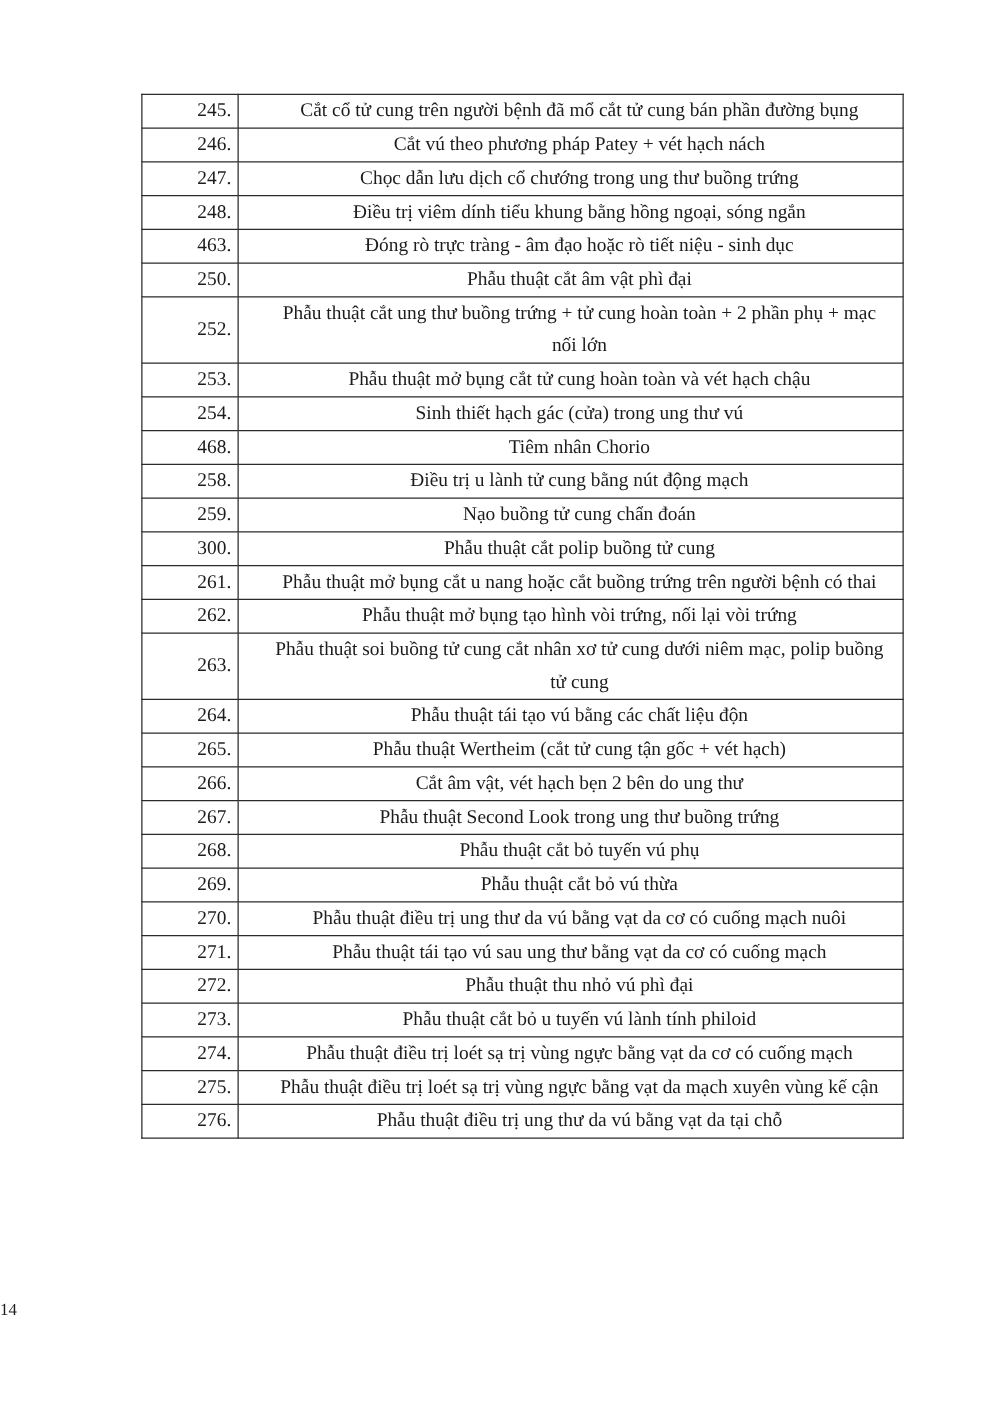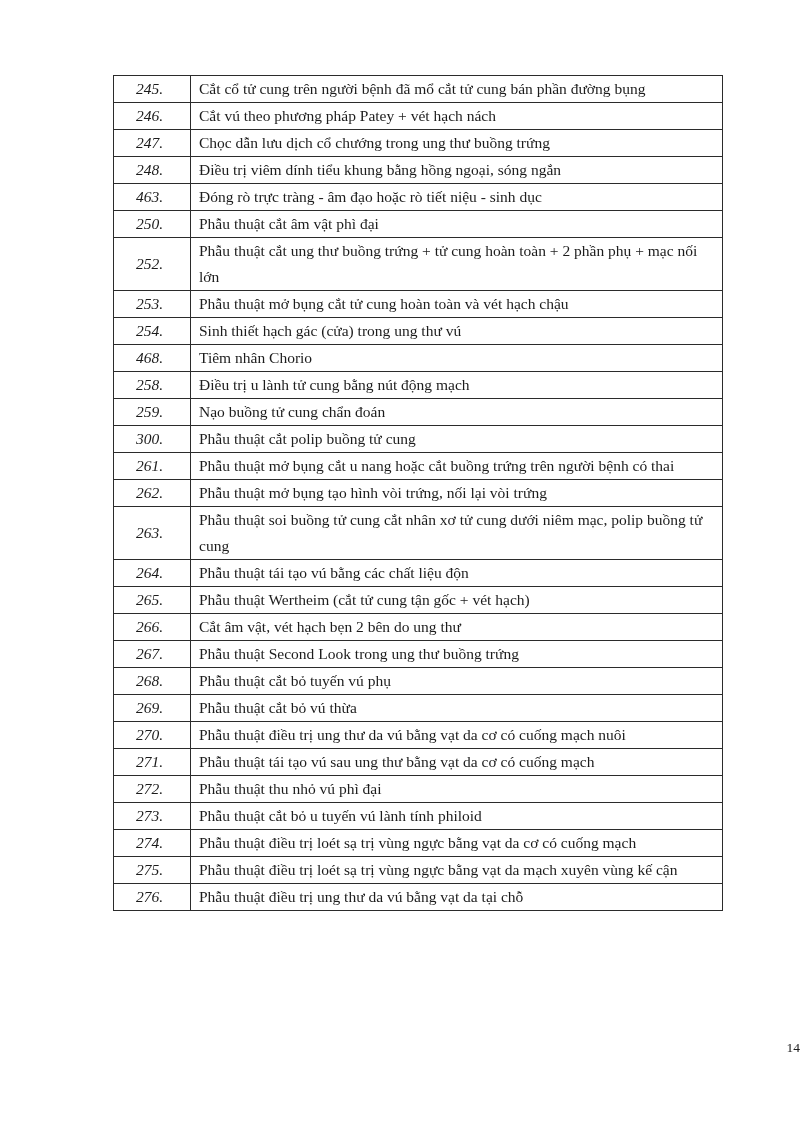--- a/index.html
+++ b/index.html
@@ -25,34 +25,34 @@
     table-layout: fixed;
   }
   table.proc-table td {
     border: 1px solid #2b2b2b;
     font-size: 15.5px;
     line-height: 26px;
     vertical-align: middle;
   }
   td.cell-no {
     width: 71px;
-    text-align: center;
+    text-align: right;
     padding: 0 5px 0 0;
     white-space: nowrap;
-    font-style: italic;
   }
   td.cell-desc {
-    padding: 0 10px 0 8px;
+    padding: 0 10px 0 24px;
+    text-align: center;
   }
   .page-number {
     position: absolute;
     left: 0;
     top: 1040px;
     width: 100%;
-    text-align: right;
+    text-align: left;
     font-size: 13.5px;
     color: #1c1c1c;
   }
 </style>
 </head>
 <body>
 
 <div class="page">
 
   <table class="proc-table">

